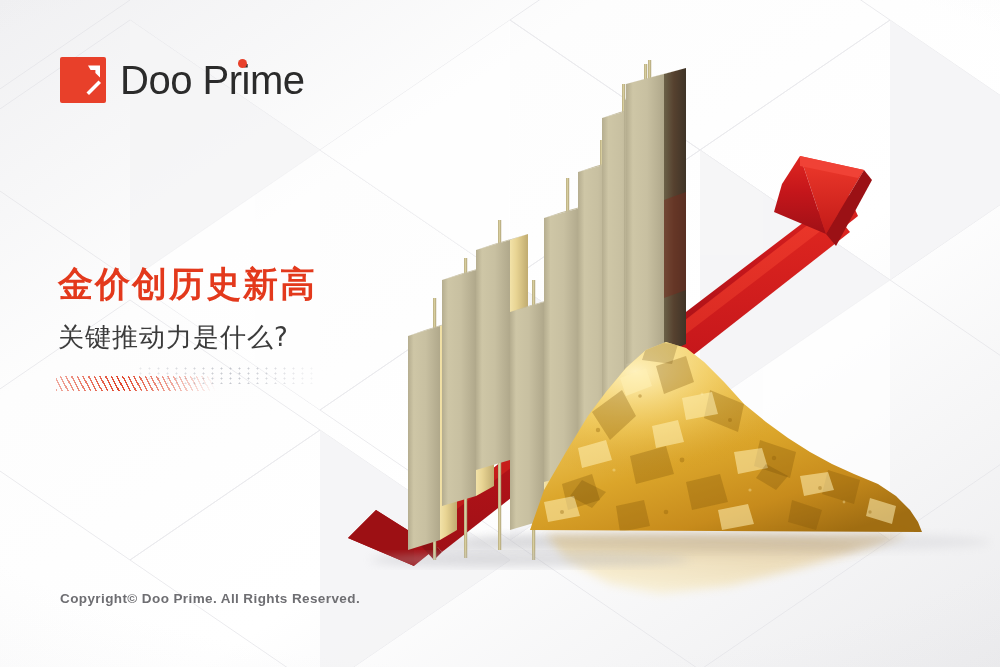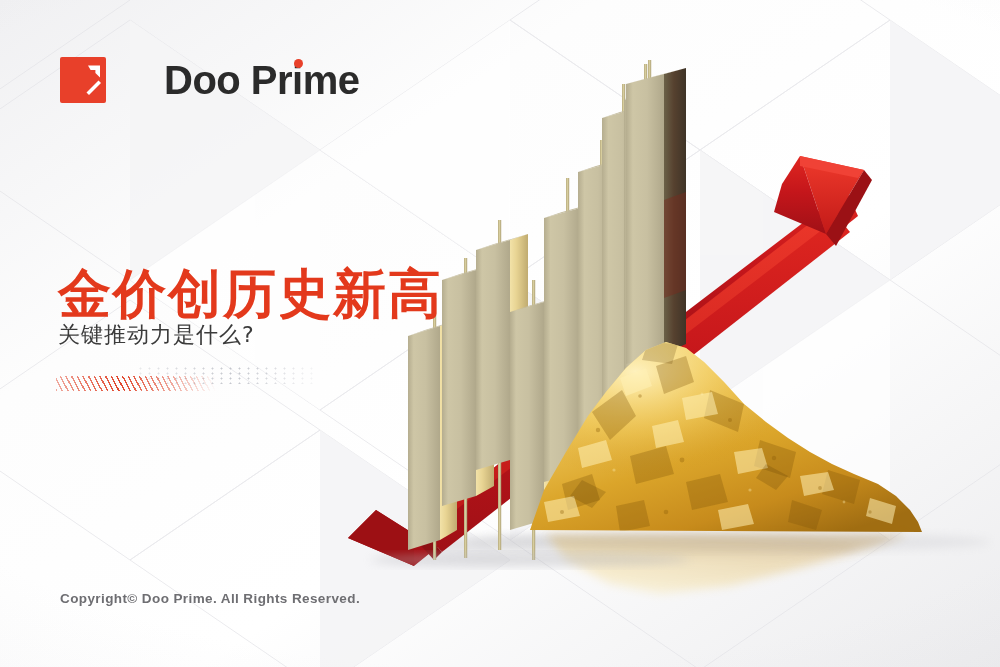--- a/index.html
+++ b/index.html
@@ -20,39 +20,39 @@
     position:absolute;inset:0;
     background:
       radial-gradient(130% 100% at 50% 45%,rgba(255,255,255,0) 55%,rgba(205,205,210,0.30) 100%);
     pointer-events:none;
   }
 
   
   #logo{position:absolute;left:60px;top:57px;display:flex;align-items:center;gap:14px;}
   .logo-mark{width:46px;height:46px;position:relative;}
   .logo-text{
-    font-size:40px;font-weight:bold;color:#2b2b2b;letter-spacing:-0.5px;
-    white-space:nowrap;line-height:1;position:relative;margin-left:44px;
+    font-size:40px;font-weight:normal;color:#2b2b2b;letter-spacing:-0.5px;
+    white-space:nowrap;line-height:1;position:relative;
   }
   .logo-dot{
     position:absolute;width:9px;height:9px;border-radius:50%;
     background:#e8402a;right:57px;top:-1px;
   }
 
   
   #headline{
     position:absolute;left:58px;top:266px;
     font-family:"DejaVu Sans","Liberation Sans",sans-serif;
-    font-size:53px;font-weight:bold;letter-spacing:2px;
+    font-size:35px;font-weight:bold;letter-spacing:2px;
     color:#e3391c;line-height:1.05;white-space:nowrap;
   }
   #subheadline{
     position:absolute;left:58px;top:323px;
     font-family:"DejaVu Sans","Liberation Sans",sans-serif;
-    font-size:22px;font-weight:normal;letter-spacing:1px;
+    font-size:26px;font-weight:normal;letter-spacing:1px;
     color:#3b3b3b;line-height:1.1;white-space:nowrap;
   }
 
   
   #divider{position:absolute;left:56px;top:366px;width:260px;height:26px;}
   .div-dots{
     position:absolute;left:80px;top:0;width:180px;height:18px;
     background-image:radial-gradient(circle,#b9bcc4 0.9px,transparent 1.1px);
     background-size:9px 5px;opacity:.85;
     -webkit-mask-image:linear-gradient(90deg,rgba(0,0,0,.35),rgba(0,0,0,1) 55%,rgba(0,0,0,.15));

